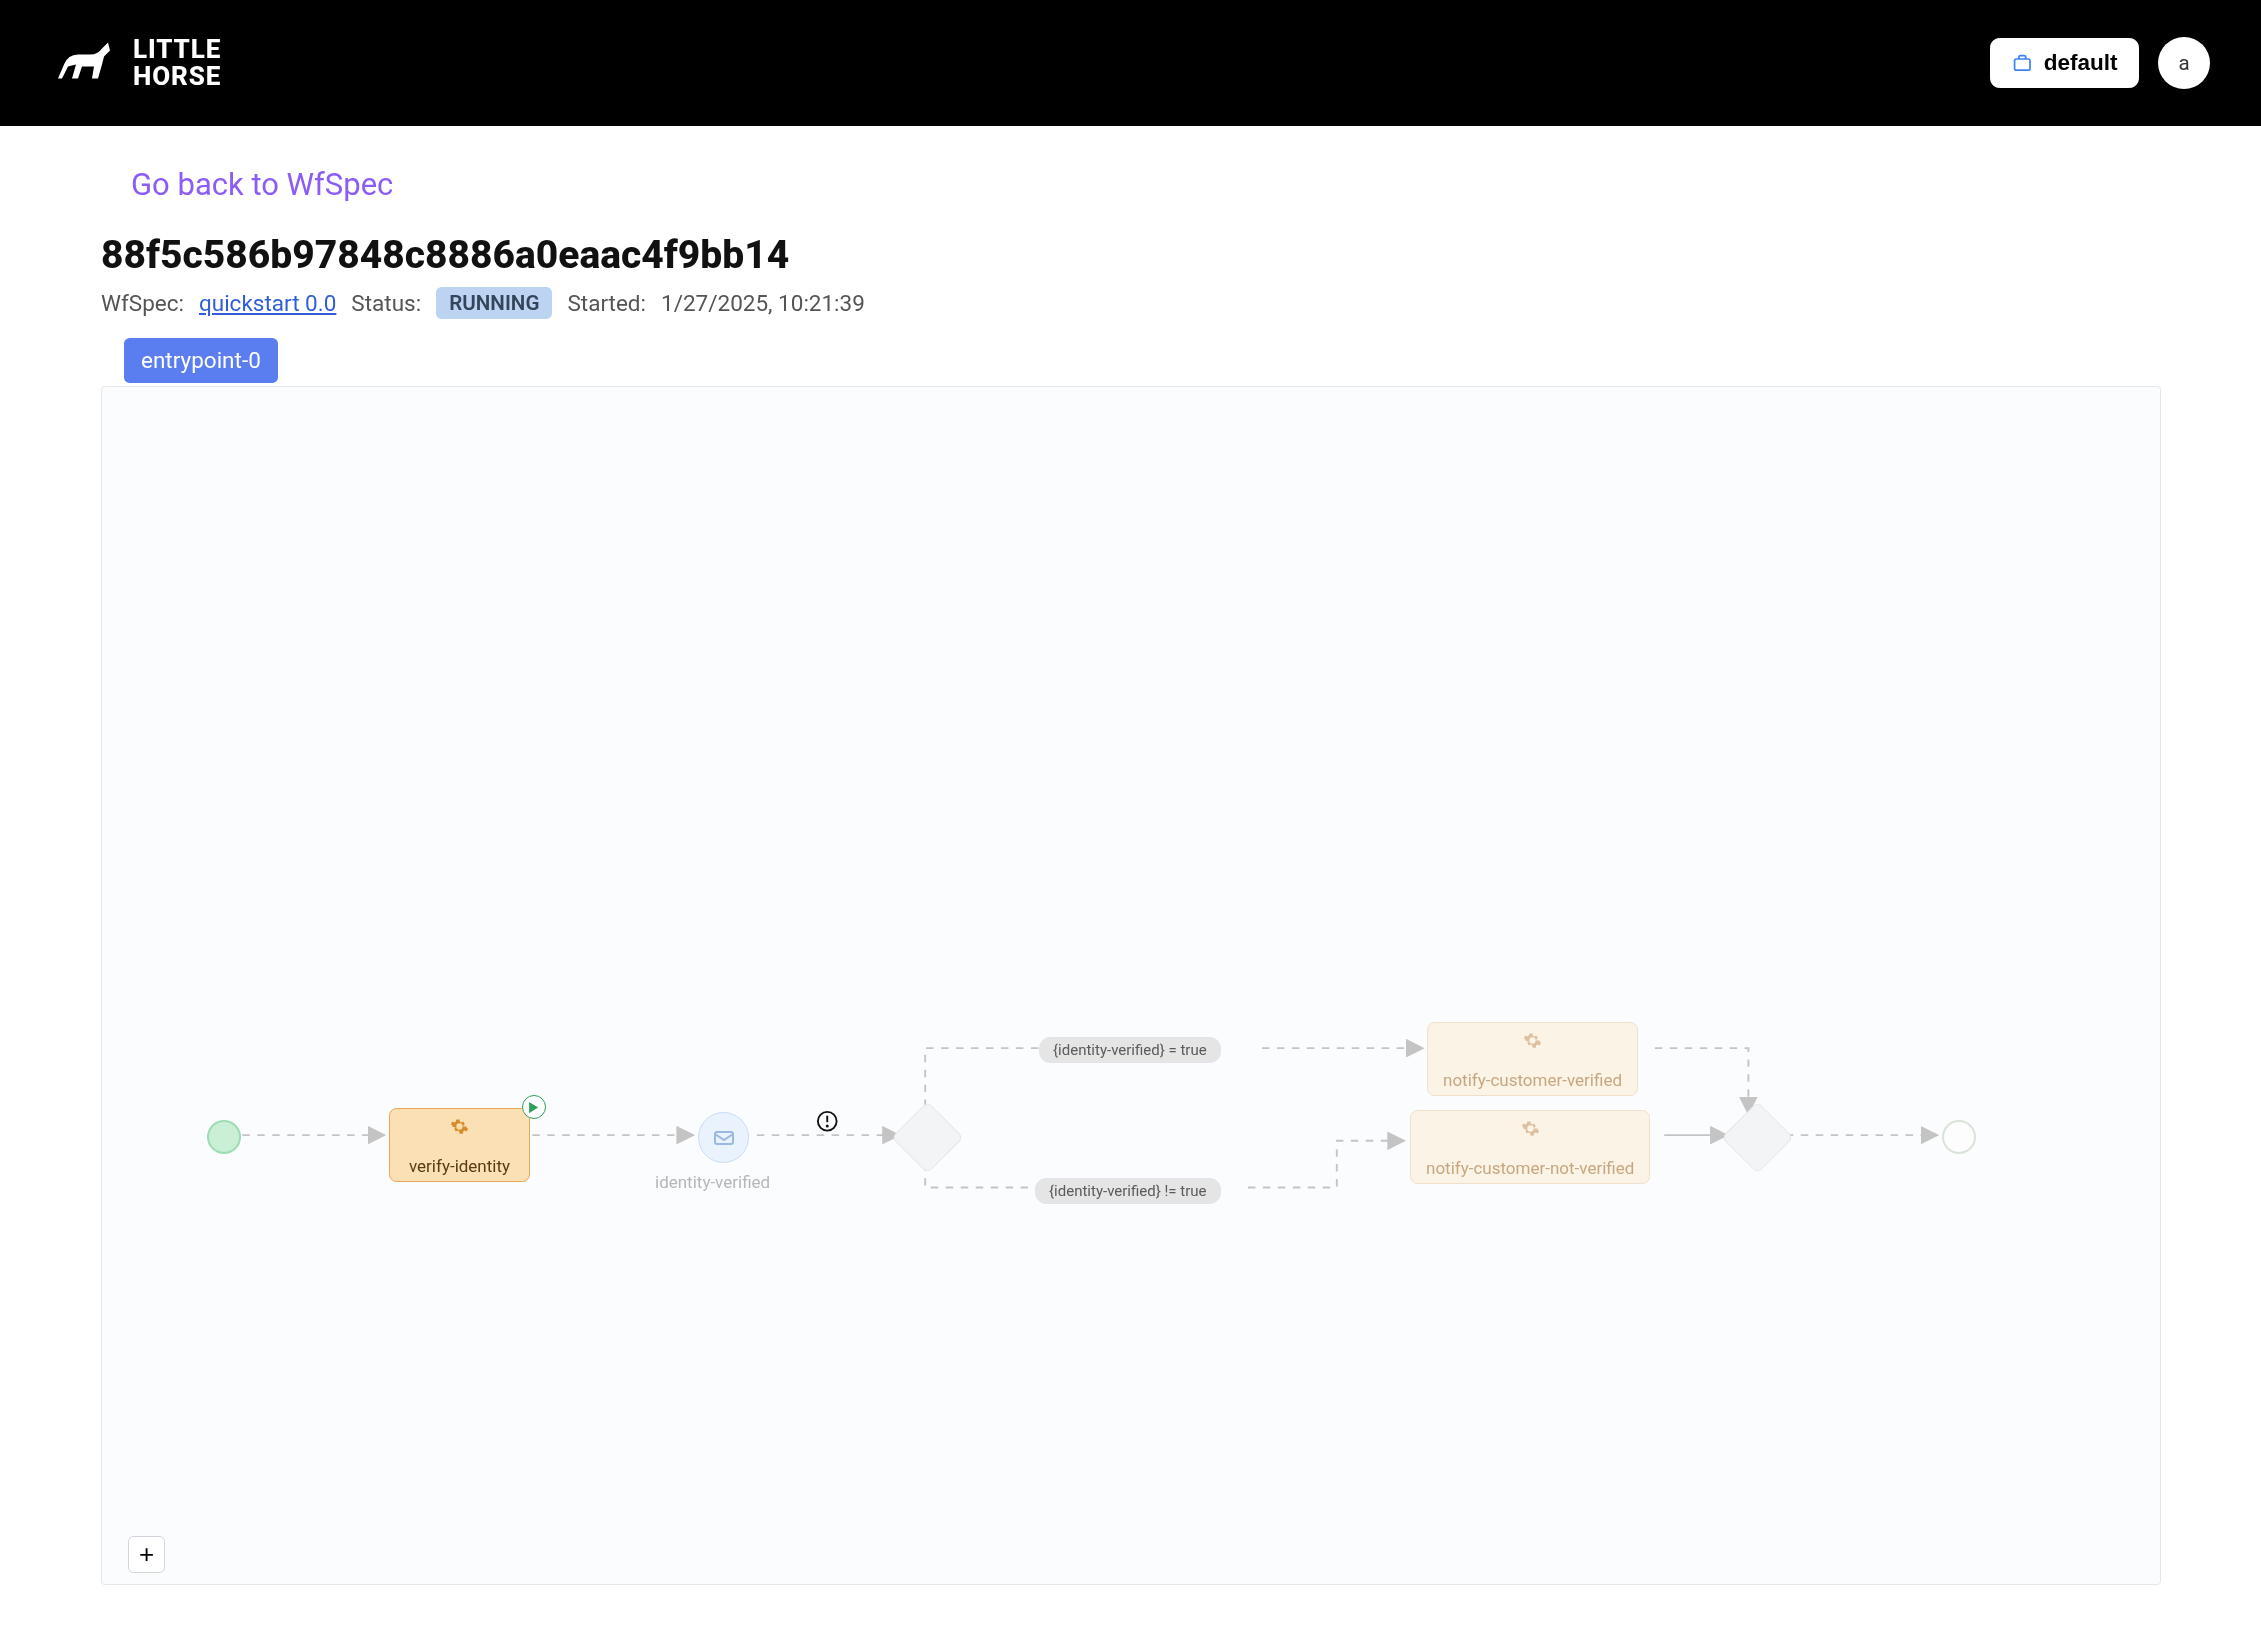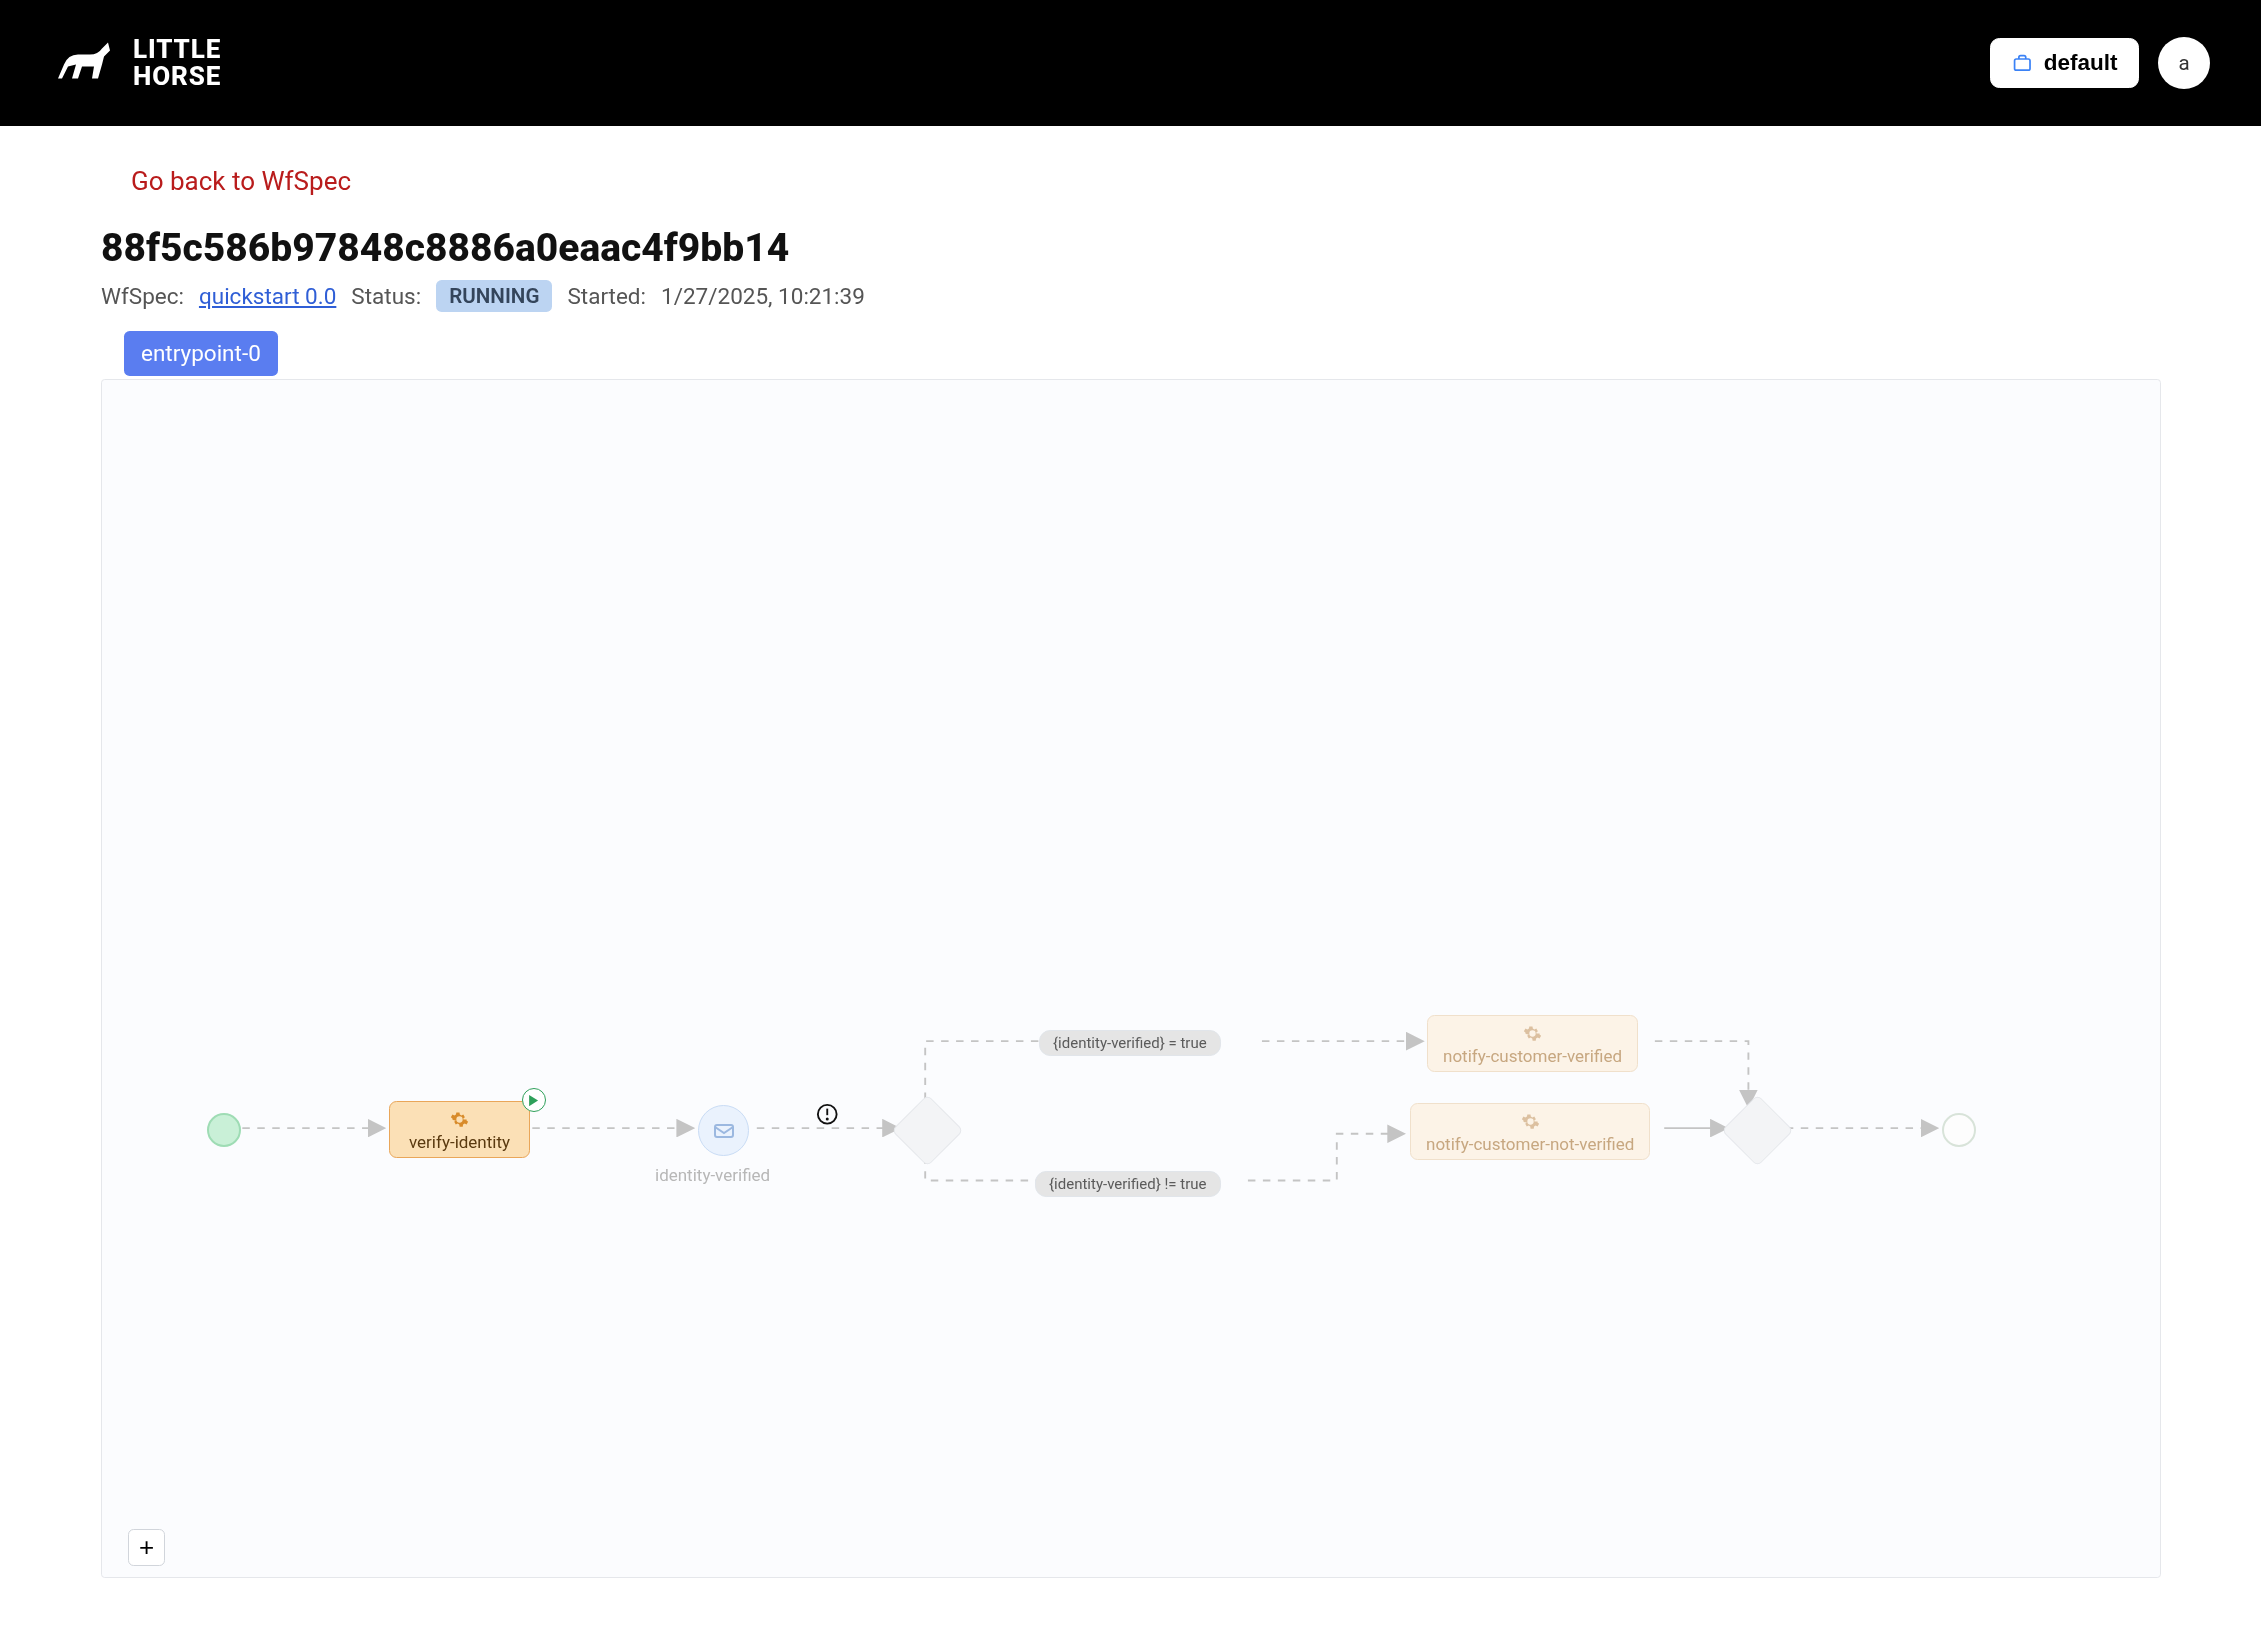--- a/index.html
+++ b/index.html
@@ -10,21 +10,21 @@
   .brand { display: flex; align-items: flex-start; gap: 17px; }
   .brand-logo { width: 64px; height: 49px; fill: #fff; }
   .brand-text { color: #fff; font-weight: 800; letter-spacing: 0.9px; line-height: 1.05; font-size: 26px; }
   .topbar-right { display: flex; align-items: center; gap: 19px; }
   .btn-default { background: #fff; border: 0.9px solid #fff; border-radius: 9.4px; padding: 11.2px 20.6px; display: flex; align-items: center; gap: 11.2px; cursor: pointer; font-weight: 700; font-size: 22.5px; }
   .btn-default svg { width: 20.6px; height: 20.6px; stroke: #3b82f6; fill: none; stroke-width: 2; }
   .avatar { width: 52px; height: 52px; border-radius: 50%; background: #fff; display: flex; align-items: center; justify-content: center; font-size: 20.6px; color: #333; cursor: pointer; }
 
   
   .content { padding: 22.5px 101px 0 101px; }
-  .back-link { display: inline-flex; align-items: center; gap: 5.6px; color: #b91c1c; font-size: 26px; cursor: pointer; margin: 17px 0 24px 30px; }
+  .back-link { display: inline-flex; align-items: center; gap: 5.6px; color: #8b5cf6; font-size: 31px; cursor: pointer; margin: 17px 0 24px 30px; }
   .subtitle { font-style: italic; color: #5b5b5b; font-size: 24px; }
   .title { font-size: 39px; font-weight: 800; margin: 5.6px 0 9.4px 0; }
   .meta { display: flex; align-items: center; gap: 15px; color: #555; font-size: 22.5px; margin-bottom: 19px; flex-wrap: wrap; }
   .meta .link { color: #2f5ed6; text-decoration: underline; cursor: pointer; }
   .badge { background: #bcd4f2; color: #34455b; padding: 3.7px 13px; border-radius: 5.6px; font-weight: 600; font-size: 20.6px; }
 
   .tab-row { display: flex; gap: 9.4px; margin-bottom: 1.9px; }
   .tab { background: #5a7df0; color: #fff; padding: 9.4px 17px; border-radius: 5.6px; font-size: 22.5px; cursor: pointer; margin-left: 23px; }
 
   
@@ -32,21 +32,21 @@
   .zoom-btn { position: absolute; left: 26px; bottom: 11.2px; width: 37px; height: 37px; background: #fff; border: 0.9px solid #d1d5db; border-radius: 5.6px; display: flex; align-items: center; justify-content: center; font-size: 26px; cursor: pointer; }
 
   
   .node { position: absolute; }
   .circle { width: 34px; height: 34px; border-radius: 50%; border: 2.8px solid; }
   .start-circle { background: #c9f0d7; border-color: #9edcb4; }
   .end-circle { background: #fdfdfd; border-color: #d8e3d9; }
   .envelope-node { width: 51px; height: 51px; border-radius: 50%; background: #eaf2fd; border: 1.9px solid #c9dcf5; display: flex; align-items: center; justify-content: center; }
   .envelope-node svg { width: 24px; height: 24px; stroke: #9bb8e0; fill: none; stroke-width: 2; }
   .diamond { width: 51px; height: 51px; background: #f3f4f6; border: 0.9px solid #e5e7eb; transform: rotate(45deg); border-radius: 5.6px; }
-  .task-box { border-radius: 7.5px; padding: 7.5px 15px 5.6px 15px; text-align: center; min-width: 141px; font-size: 17px; display: flex; flex-direction: column; align-items: center; gap: 3px; }
+  .task-box { border-radius: 7.5px; padding: 7.5px 15px 5.6px 15px; text-align: center; min-width: 141px; font-size: 17px; display: flex; flex-direction: column; align-items: center; gap: 20px; }
   .task-active { background: #fbe0b6; border: 1.9px solid #e9a659; color: #5a3a10; }
   .task-faded { background: #fcf3e7; border: 0.9px solid #f0e0cb; color: #c7a780; }
   .gear-icon { width: 19px; height: 19px; }
   .node-label { position: absolute; color: #b7b7b7; font-size: 17px; white-space: nowrap; }
   .cond-pill { position: absolute; background: #e5e5e5; border: 0.9px solid #e1e5ea; border-radius: 11.2px; padding: 2.8px 13px; font-size: 15px; color: #5b5b5b; white-space: nowrap; }
   .play-badge { position: absolute; width: 24px; height: 24px; border-radius: 50%; background: #fff; border: 1.9px solid #2ea05a; display: flex; align-items: center; justify-content: center; }
   .play-badge svg { width: 11.2px; height: 11.2px; fill: #2ea05a; }
   .alert-badge { position: absolute; width: 22.5px; height: 22.5px; }
 
   

